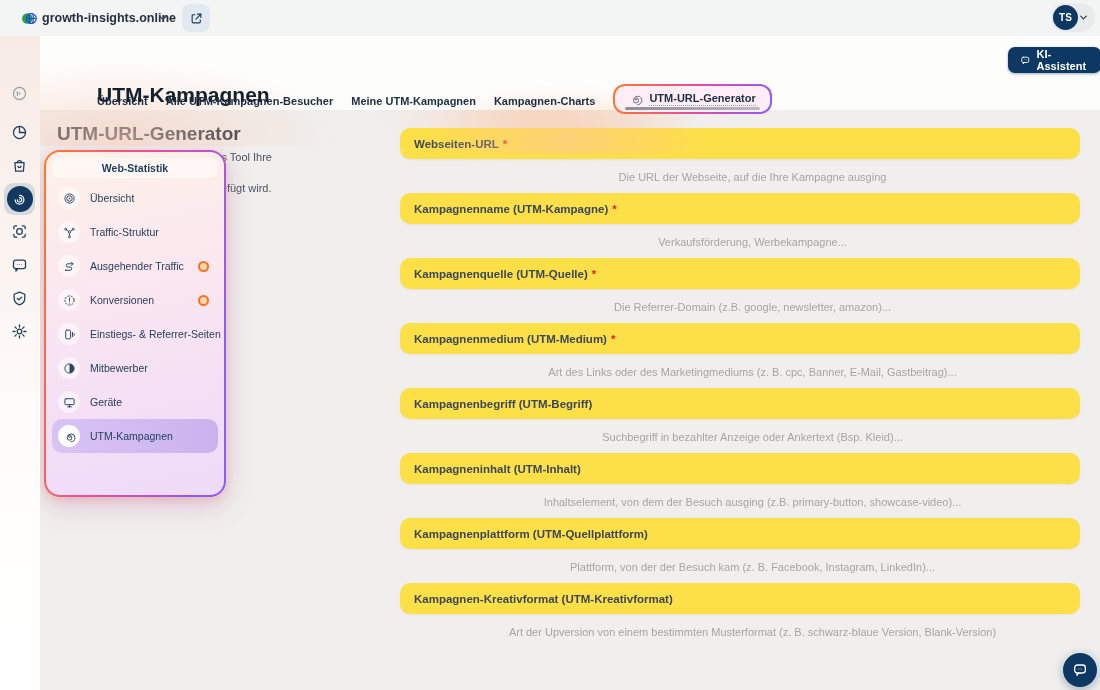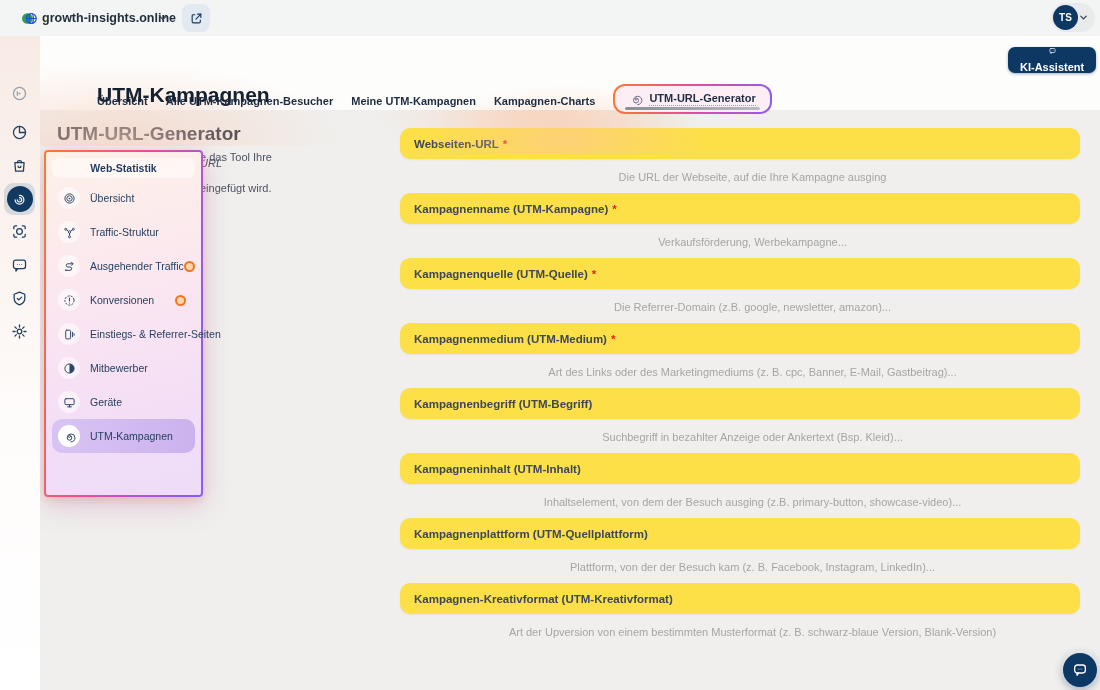--- a/index.html
+++ b/index.html
@@ -21,37 +21,37 @@
   .rail-icon { position:absolute; left:11px; width:17px; height:17px; color:#1f4062; cursor:pointer; }
   .rail-icon svg { width:17px; height:17px; display:block; }
   .rail-active-box { position:absolute; left:4px; top:147px; width:31px; height:32px; border-radius:9px; background:#d6dade; display:flex; align-items:center; justify-content:center; cursor:pointer; }
   .rail-active-circle { width:26px; height:26px; border-radius:50%; background:#12395f; color:#fff; display:flex; align-items:center; justify-content:center; }
 
   
   .header { position:absolute; left:40px; top:36px; width:1060px; height:74px; background:#fdfdfc; z-index:10; }
   .header::before { content:""; position:absolute; left:0; top:20px; width:320px; height:90px; background:radial-gradient(ellipse at 25% 90%, rgba(248,210,192,.65), rgba(248,210,192,0) 65%); pointer-events:none; }
   .header::after { content:""; position:absolute; left:380px; top:48px; width:290px; height:70px; background:radial-gradient(ellipse at 50% 80%, rgba(252,196,160,.55), rgba(252,196,160,0) 70%); pointer-events:none; }
   .page-title { position:absolute; left:57px; top:47px; font-size:21px; font-weight:700; color:#14202e; }
-  .ai-btn { position:absolute; left:968px; top:11px; height:26px; border-radius:7px; background:#0d3864; color:#fff; display:flex; align-items:center; gap:6px; padding:0 12px; font-size:11px; font-weight:700; cursor:pointer; box-shadow:0 1px 3px rgba(13,56,100,.4);flex-direction:column; }
+  .ai-btn { position:absolute; left:968px; top:11px; height:26px; border-radius:7px; background:#0d3864; color:#fff; display:flex; align-items:center; gap:6px; padding:0 12px; font-size:11px; font-weight:700; cursor:pointer; box-shadow:0 1px 3px rgba(13,56,100,.4); }
 
   .tabs { position:absolute; left:57px; top:44px; display:flex; align-items:center; gap:18px; z-index:12; }
   .tab { font-size:11px; font-weight:700; color:#1d2c42; cursor:pointer; white-space:nowrap; }
   .tab-active { position:relative; display:flex; align-items:center; gap:6px; height:30px; padding:0 14px; border-radius:12px; border:2px solid transparent; background:linear-gradient(#fdeef5,#fdeef5) padding-box, linear-gradient(100deg,#ff7a2f 0%,#e84a9b 50%,#8b5cf6 100%) border-box; cursor:pointer; margin-top:-4px; }
   .tab-active .tab-label { font-size:11px; font-weight:700; color:#1d2c42; border-bottom:1px dotted #b08ae0; padding-bottom:1px; }
   .tab-active::after { content:""; position:absolute; left:10px; right:10px; bottom:2px; height:3px; border-radius:2px; background:linear-gradient(90deg,#8a8f96,#b9bdc2); }
   .tab-active .swirl { color:#6d6a8a; display:flex; }
 
   
   .content { position:absolute; left:40px; top:110px; width:1060px; height:580px; background:#f0efed; z-index:5;text-align:center; }
   .content::before { content:""; position:absolute; left:330px; top:-10px; width:330px; height:70px; background:radial-gradient(ellipse at 50% 10%, rgba(252,200,170,.5), rgba(252,200,170,0) 70%); pointer-events:none; }
   .section-title { position:absolute; left:17px; top:13px; font-size:19px; font-weight:700; color:#101826; }
   .desc-frag { position:absolute; font-size:11px; color:#4a5361; white-space:nowrap; }
 
   
-  .popup { position:absolute; left:4px; top:40px; width:159px; height:347px; border-radius:4px; border:2px solid transparent;
+  .popup { position:absolute; left:4px; top:40px; width:182px; height:347px; border-radius:16px; border:2px solid transparent;
     background:linear-gradient(168deg,#fdf1e7 0%,#fbe7f0 40%,#f3def6 75%,#eedcf8 100%) padding-box,
                linear-gradient(100deg,#ff7a2f 0%,#ef4a9b 45%,#8b5cf6 90%) border-box;
     box-shadow:0 8px 28px rgba(190,90,160,.30), 0 3px 10px rgba(234,88,12,.18); padding:6px; z-index:25; }
   .popup-header { height:20px; border-radius:7px; background:rgba(255,255,255,.5); display:flex; align-items:center; justify-content:center; font-size:10.5px; font-weight:700; color:#1e3a5f; margin-bottom:3px; }
   .menu-item { height:34px; display:flex; align-items:center; cursor:pointer; border-radius:10px; }
   .menu-item.active { background:linear-gradient(90deg,#d8c4f4,#cbb2ee); }
   .mi-icon { width:22px; height:22px; border-radius:50%; background:rgba(255,255,255,.55); margin-left:6px; display:flex; align-items:center; justify-content:center; color:#2c4564; flex:none; }
   .menu-item.active .mi-icon { background:#ffffff; }
   .mi-icon svg { width:13px; height:13px; }
   .mi-label { margin-left:10px; font-size:10.5px; font-weight:500; color:#27405f; white-space:nowrap; }

